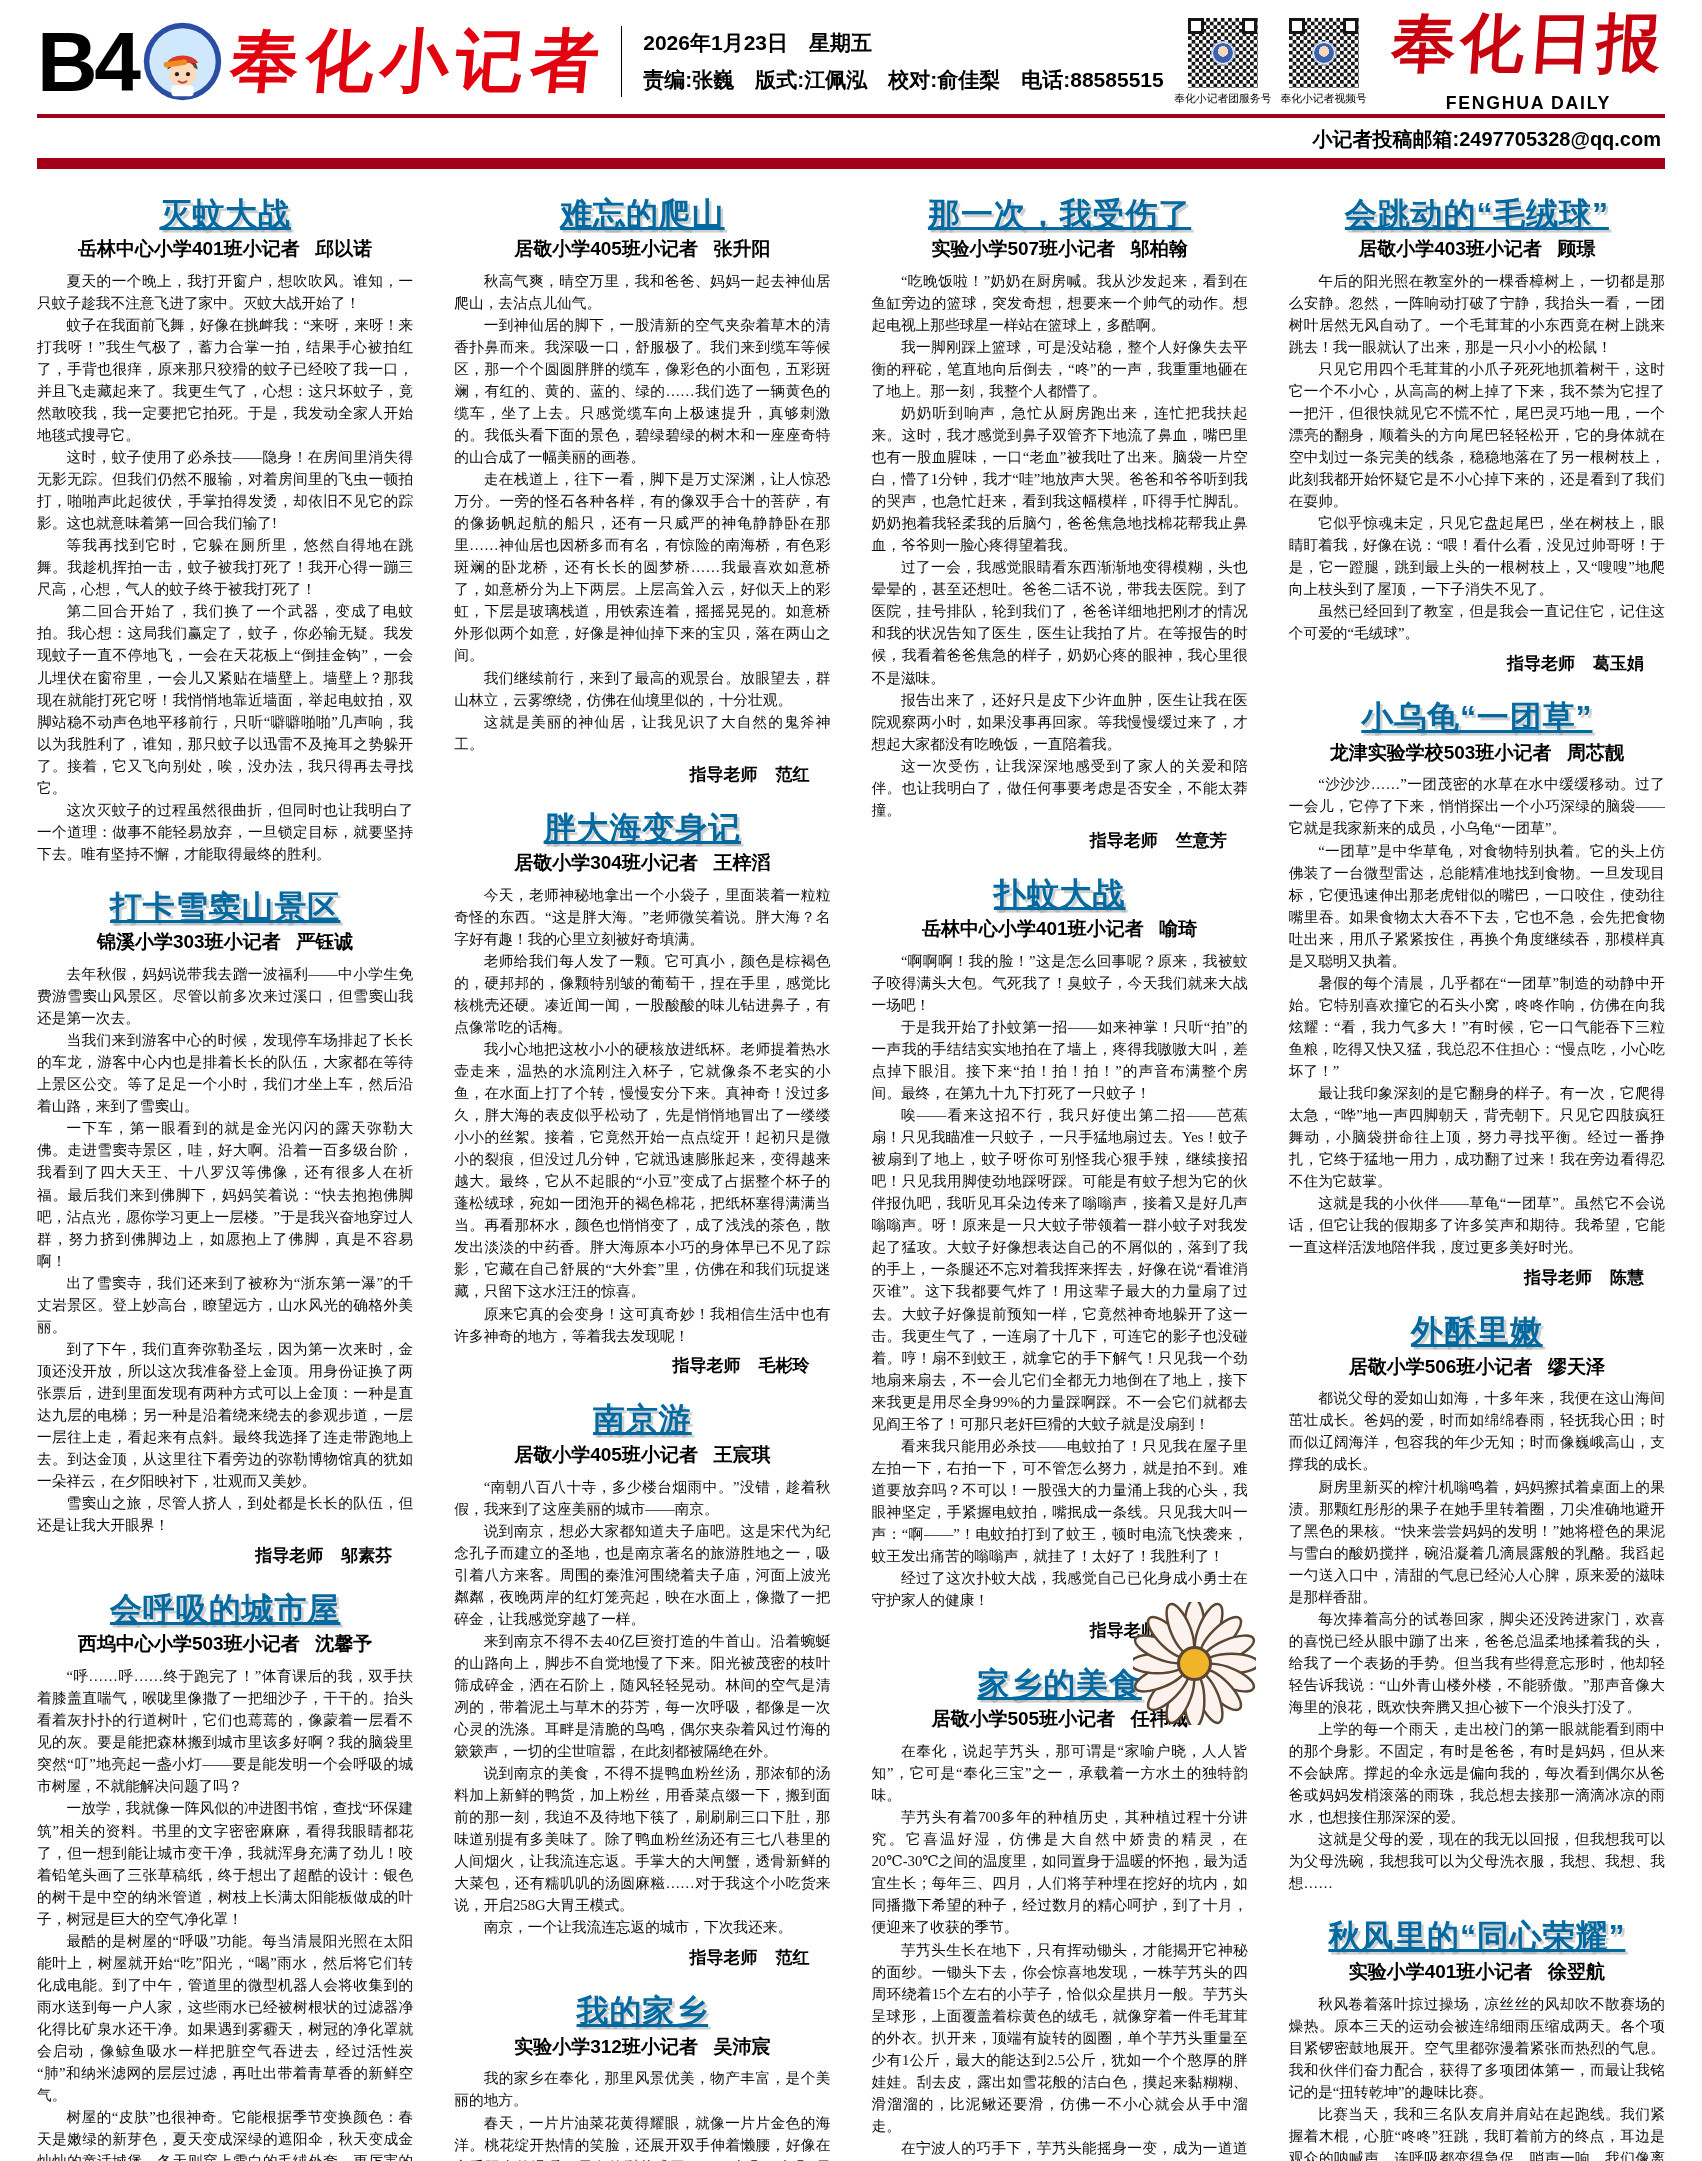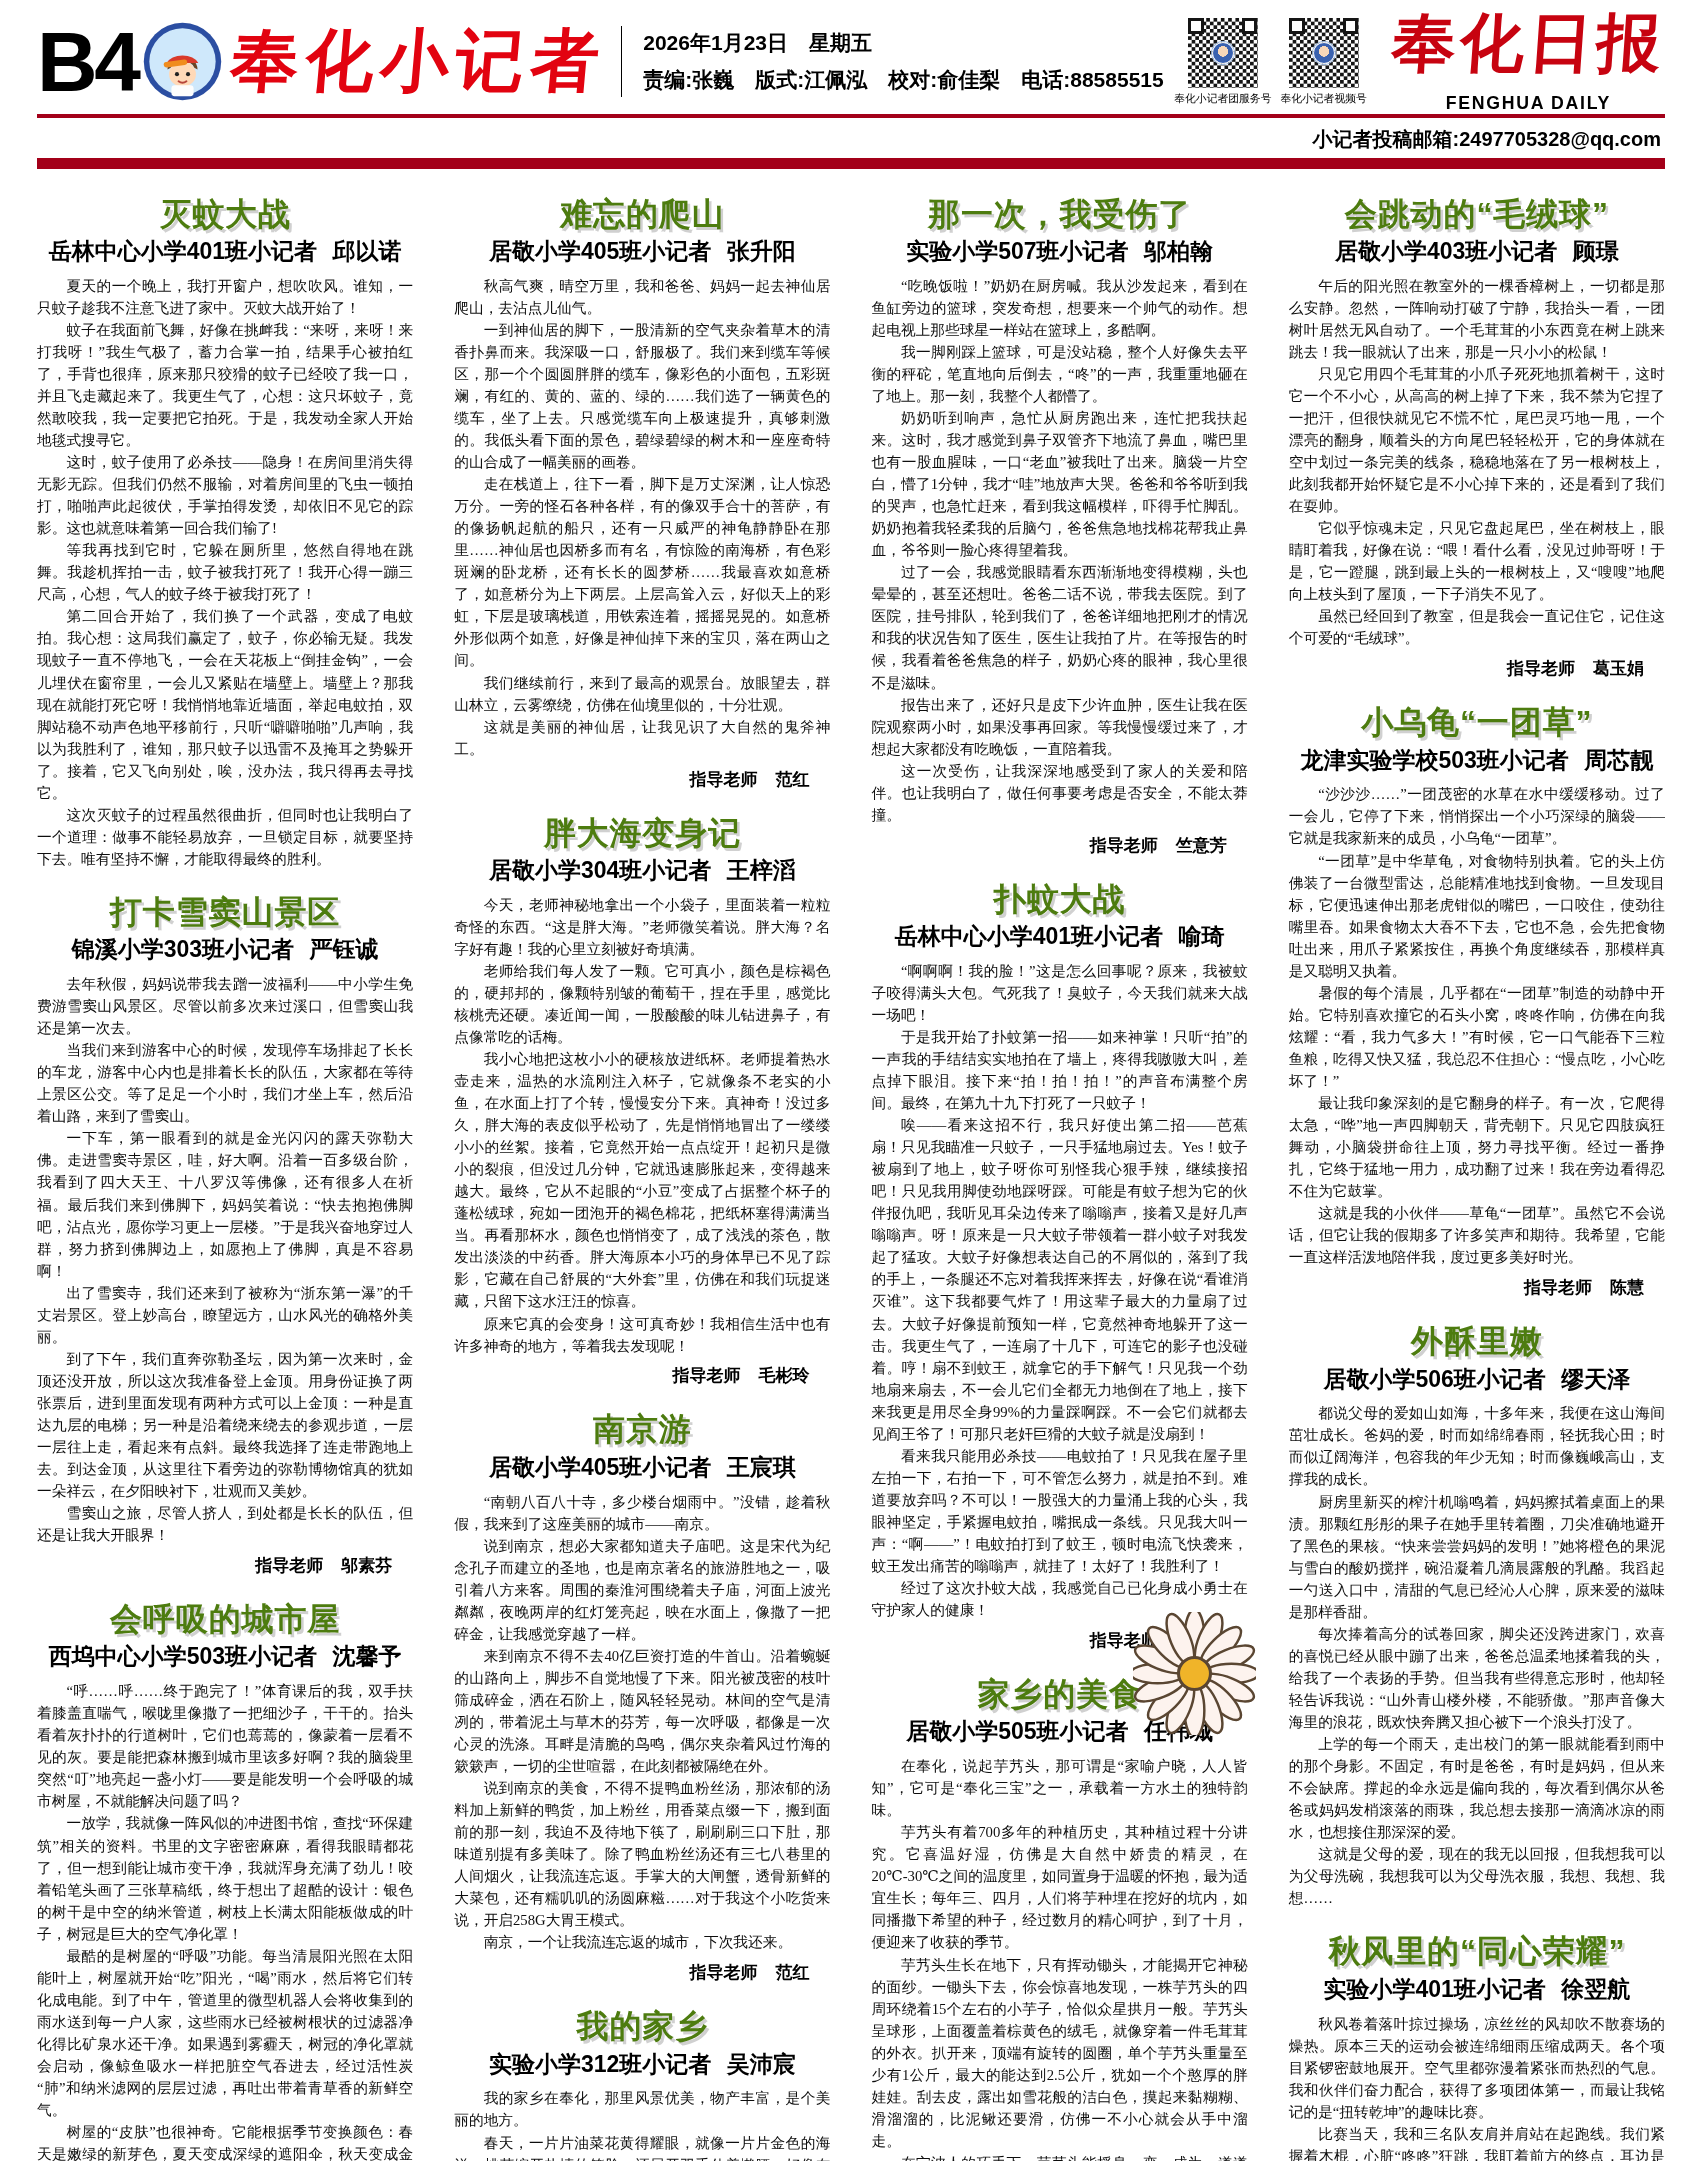--- a/index.html
+++ b/index.html
@@ -29,23 +29,23 @@
   .paper-cn{font-family:"DejaVu Serif",serif;font-size:64px;font-weight:900;color:#c70310;
     letter-spacing:4.3px;line-height:1.02;transform:skewX(-4deg);white-space:nowrap;}
   .paper-en{font-size:17.7px;font-weight:800;letter-spacing:1.7px;margin-top:18px;}
   .rule-thin{height:4.3px;background:#a30019;margin:5.2px 37px 0;}
   .email-line{font-size:20px;font-weight:700;text-align:right;padding:7.8px 41px 5.2px;}
   .rule-thick{height:10.4px;background:#a30019;margin:0 37px;}
   
   .columns{display:grid;grid-template-columns:repeat(4,1fr);gap:0 41px;padding:14.7px 37px 0;align-items:start;}
   .article{margin-bottom:25px;}
   .title-wrap{position:relative;}
-  .art-title{font-size:32px;font-weight:900;color:#4d7c0f;text-align:center;margin:13px 0 3.5px;
-    letter-spacing:0.9px;line-height:1.12;text-shadow:2.6px 2.6px 0 rgba(150,150,150,.45);}
-  .art-byline{font-size:23px;font-weight:700;text-align:center;margin:1.7px 0 7.8px;white-space:nowrap;}
+  .art-title{font-size:32px;font-weight:900;color:#0369a1;text-align:center;margin:13px 0 3.5px;
+    letter-spacing:0.9px;line-height:1.12;text-shadow:2.6px 2.6px 0 rgba(150,150,150,.45);text-decoration:underline;}
+  .art-byline{font-size:19px;font-weight:700;text-align:center;margin:1.7px 0 7.8px;white-space:nowrap;}
   .byline-author{margin-left:15.6px;}
   .art-p{font-family:"Liberation Serif","DejaVu Serif",serif;font-size:14.7px;line-height:1.5;
     text-align:justify;text-indent:2em;margin:0;color:#0d0d0d;}
   .art-instructor{font-size:17px;font-weight:700;text-align:right;padding-right:21px;margin-top:7.8px;}
   .ins-name{margin-left:18px;}
   .daisy{position:absolute;right:-7.8px;top:-65px;width:123px;height:123px;}
 </style>
 </head>
 <body>
 

